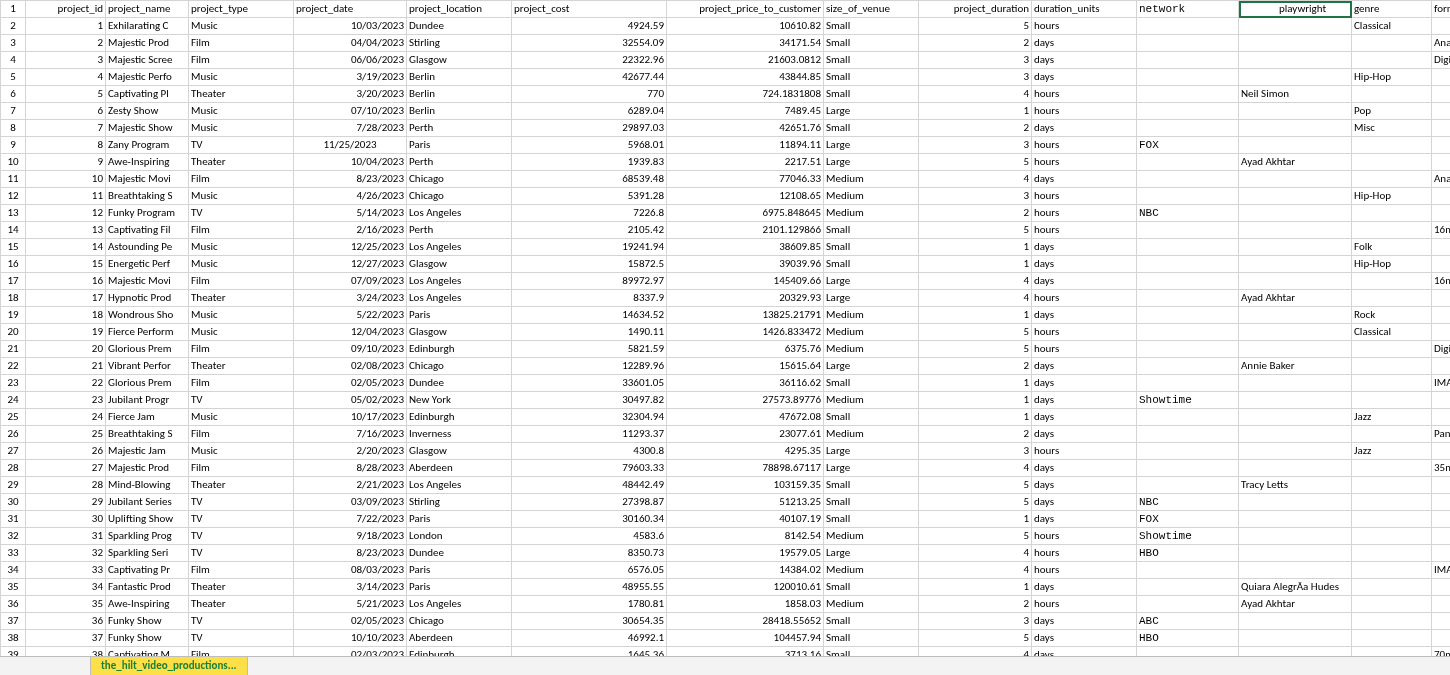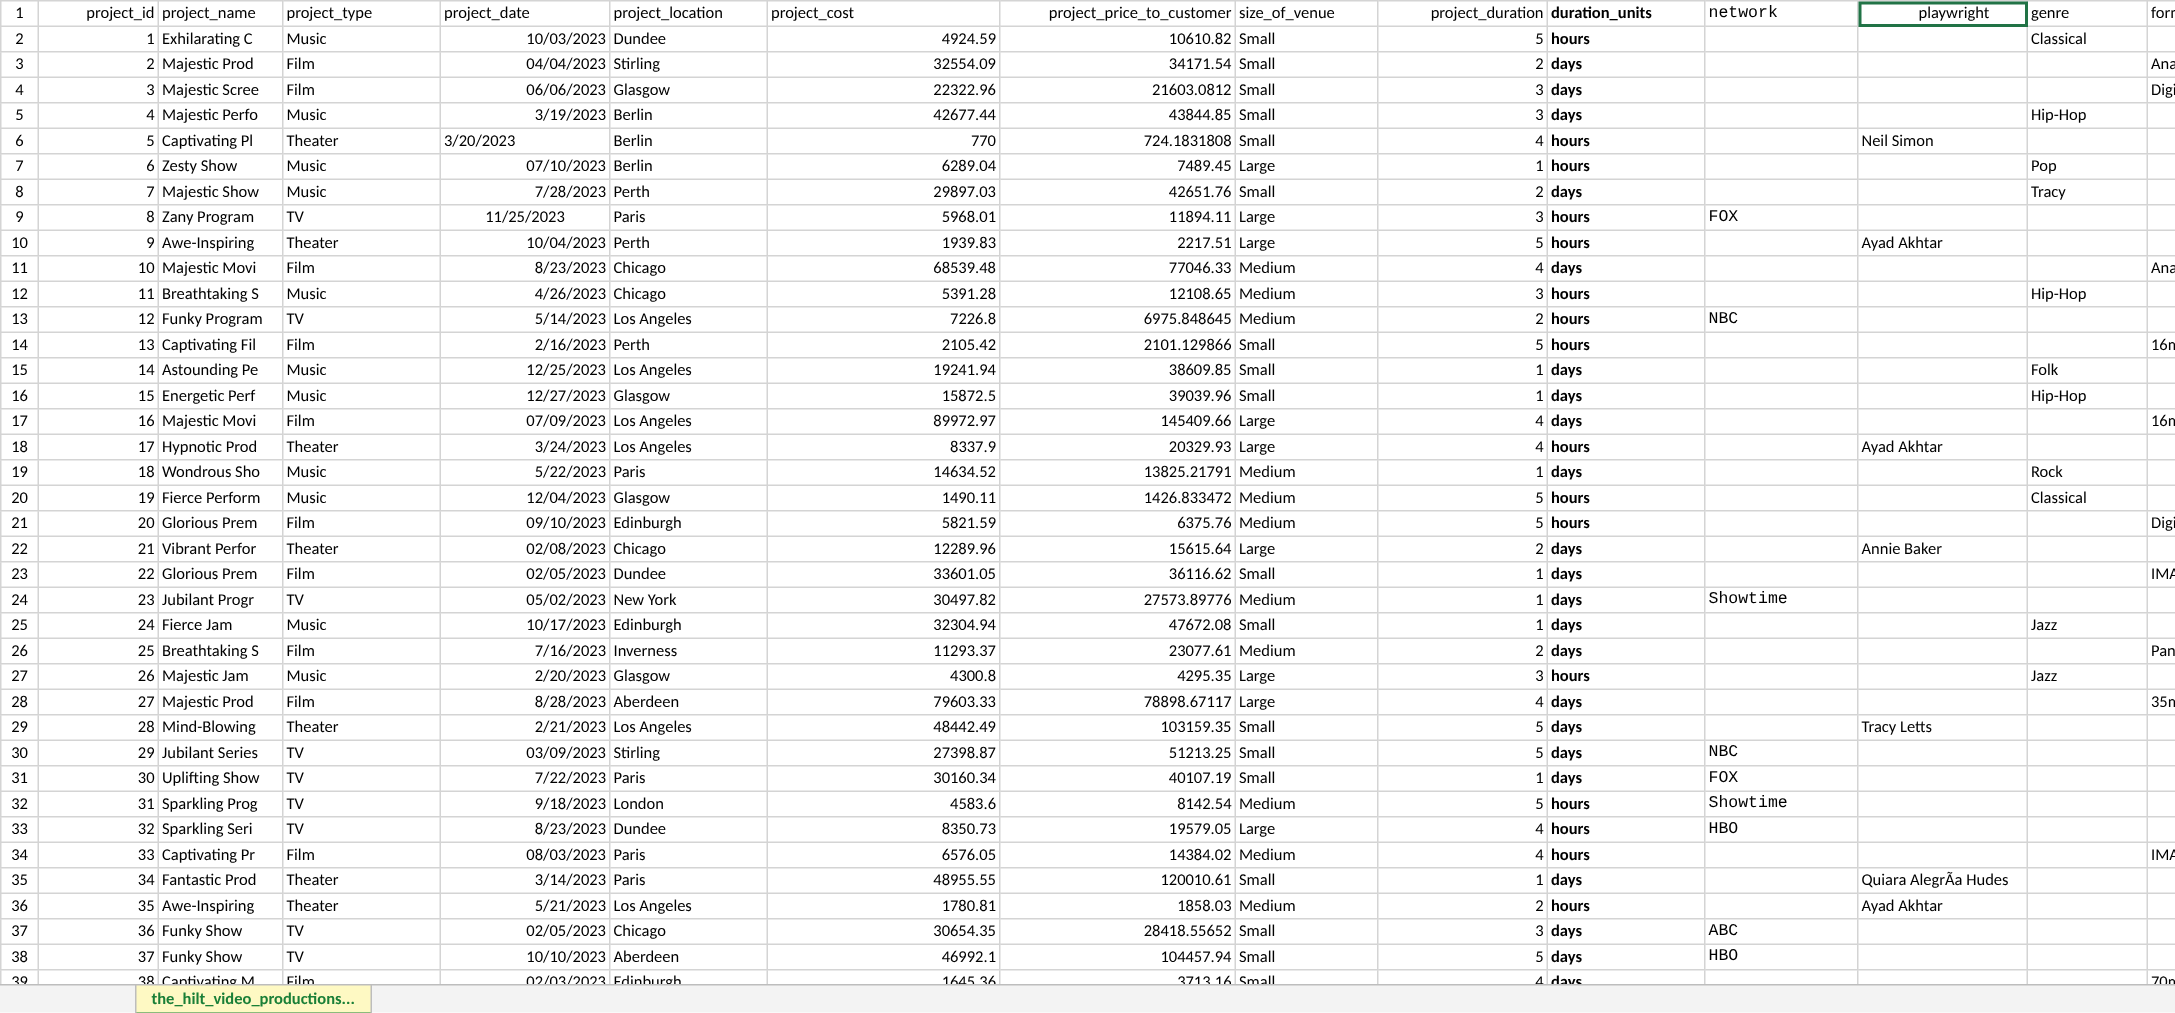--- a/index.html
+++ b/index.html
@@ -49,21 +49,21 @@
   
   .c-project_id { width: 75px; text-align:right;}
   .c-project_name { width: 78px; }
   .c-project_type { width: 100px; }
   .c-project_date { width: 108px; }
   .c-project_location { width: 100px; }
   .c-project_cost { width: 150px; }
   .c-project_price_to_customer { width: 152px; text-align:right;}
   .c-size_of_venue { width: 90px; }
   .c-project_duration { width: 108px; text-align:right;margin-left:28px;}
-  .c-duration_units { width: 100px; font-weight: bold; }
+  .c-duration_units { width: 100px; }
   .c-network { width: 97px; font-family: Liberation Mono, monospace; }
   .c-playwright { width: 70px; }
   .c-genre { width: 75px; }
   .c-format { width: 75px; }
   
   .tabstrip {
     position: absolute;
     bottom: 0; left: 0; right: 0;
     height: 18px;
     background: #f3f3f3;
@@ -72,21 +72,21 @@
     align-items: center;
     padding-left: 90px;
     font-size: 11px;
   }
   .tabstrip .tab {
     padding: 0 10px;
     height: 18px;
     line-height: 18px;
     color: #1a7f37;
     font-weight: bold;
-    background: #fef9c3;
+    background: #fde047;
     border: 1px solid #bdbdbd;
     border-bottom: 2px solid #1a7f37;
     margin-right: 2px;
     white-space: nowrap;
     overflow: hidden;
     max-width: 260px;
   }
   
   .cellsel {
     outline: 2px solid #217346;
@@ -185,21 +185,21 @@
           <td class="c-network"></td>
           <td class="c-playwright"></td>
           <td class="c-genre">Hip-Hop</td>
           <td class="c-format"></td>
         </tr>
         <tr>
           <td class="rowhdr">6</td>
           <td class="c-project_id num">5</td>
           <td class="c-project_name">Captivating Pl</td>
           <td class="c-project_type">Theater</td>
-          <td class="c-project_date" style="text-align: left;">3/20/2023</td>
+          <td class="c-project_date" style="text-align: right;">3/20/2023</td>
           <td class="c-project_location">Berlin</td>
           <td class="c-project_cost num">770</td>
           <td class="c-project_price_to_customer num">724.1831808</td>
           <td class="c-size_of_venue">Small</td>
           <td class="c-project_duration num">4</td>
           <td class="c-duration_units">hours</td>
           <td class="c-network"></td>
           <td class="c-playwright">Neil Simon</td>
           <td class="c-genre"></td>
           <td class="c-format"></td>
@@ -228,21 +228,21 @@
           <td class="c-project_type">Music</td>
           <td class="c-project_date" style="text-align: right;">7/28/2023</td>
           <td class="c-project_location">Perth</td>
           <td class="c-project_cost num">29897.03</td>
           <td class="c-project_price_to_customer num">42651.76</td>
           <td class="c-size_of_venue">Small</td>
           <td class="c-project_duration num">2</td>
           <td class="c-duration_units">days</td>
           <td class="c-network"></td>
           <td class="c-playwright"></td>
-          <td class="c-genre">Tracy</td>
+          <td class="c-genre">Misc</td>
           <td class="c-format"></td>
         </tr>
         <tr>
           <td class="rowhdr">9</td>
           <td class="c-project_id num">8</td>
           <td class="c-project_name">Zany Program</td>
           <td class="c-project_type">TV</td>
           <td class="c-project_date" style="text-align: center;">11/25/2023</td>
           <td class="c-project_location">Paris</td>
           <td class="c-project_cost num">5968.01</td>

